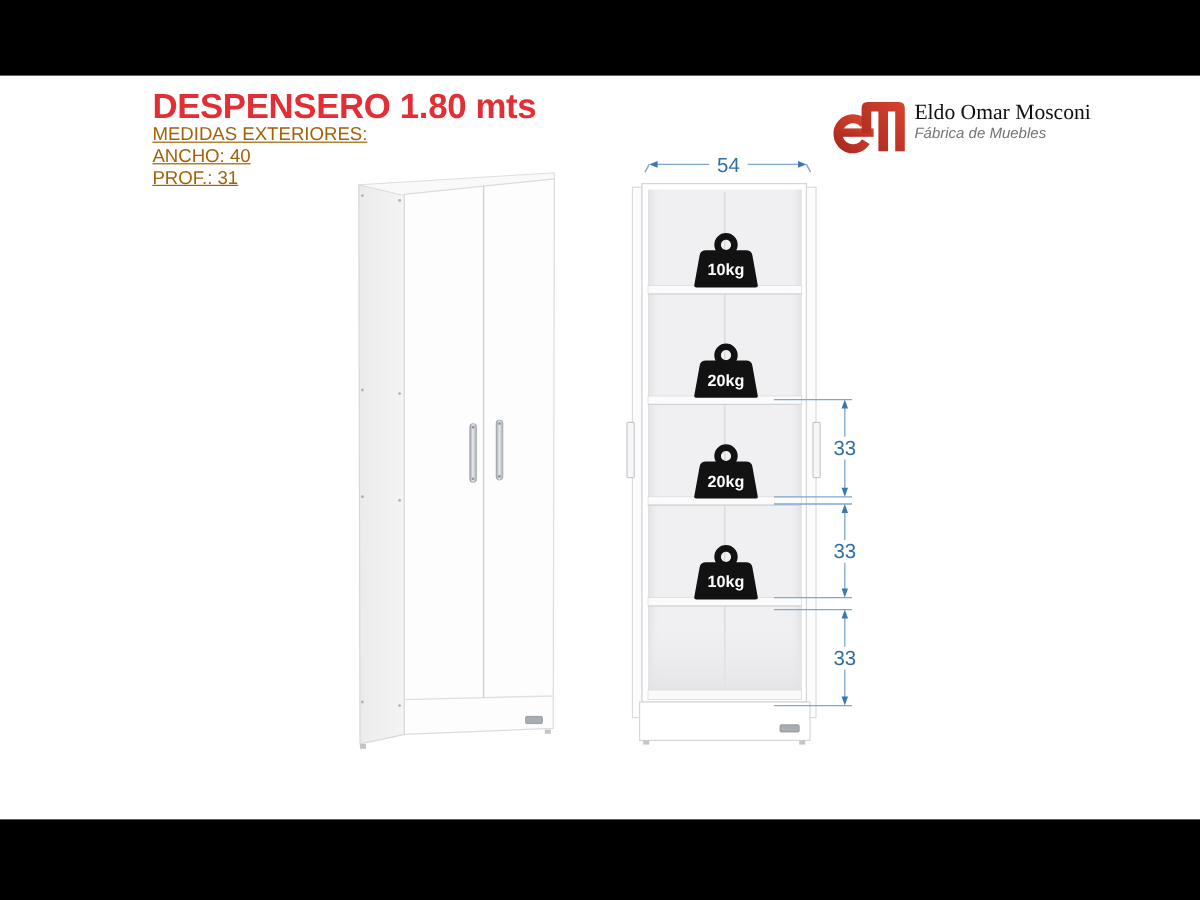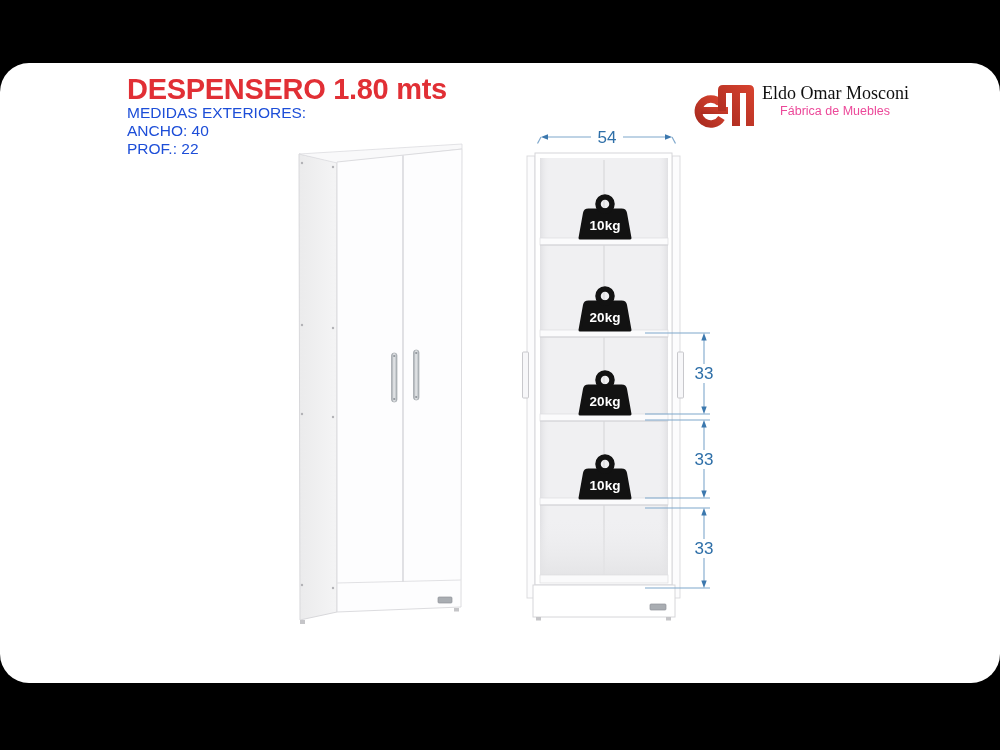--- a/index.html
+++ b/index.html
@@ -1,32 +1,32 @@
 <!DOCTYPE html>
 <html><head>
 <meta charset="utf-8">
 <style>
   html,body{margin:0;padding:0;background:#000;}
   .stage{position:relative;width:1000px;height:750px;background:#000;overflow:hidden;
          font-family:"Liberation Sans",sans-serif;}
   .letterbox{position:absolute;left:0;width:1000px;background:#000;}
   .lb-top{top:0;height:63px;}
   .lb-bottom{top:683px;height:67px;}
-  .content{position:absolute;left:0;top:63px;width:1000px;height:620px;background:#ffffff;border-radius:29px;}
+  .content{position:absolute;left:0;top:63px;width:1000px;height:620px;background:#ffffff;}
 
   .page-title{position:absolute;left:127px;top:11px;font-size:29px;line-height:30px;
               font-weight:bold;color:#e12f35;letter-spacing:-0.3px;white-space:nowrap;}
-  .measures{position:absolute;left:127px;top:41px;color:#1d4ed8;font-size:15.5px;line-height:18px;}
+  .measures{position:absolute;left:127px;top:41px;color:#a16207;font-size:15.5px;line-height:18px;text-decoration:underline;}
   .measures div{white-space:nowrap;}
 
   .brand{position:absolute;left:692px;top:12px;width:220px;height:60px;}
   .brand-icon{position:absolute;left:0;top:2px;}
-  .brand-text{position:absolute;left:70px;top:8px;width:146px;text-align:center;}
+  .brand-text{position:absolute;left:70px;top:8px;width:146px;}
   .brand-name{font-family:"Liberation Serif",serif;font-size:18px;line-height:20px;color:#0f0f0f;white-space:nowrap;}
-  .brand-tagline{font-size:12.5px;line-height:14px;color:#ec4899;margin-top:1px;white-space:nowrap;}
+  .brand-tagline{font-size:12.5px;line-height:14px;color:#737373;margin-top:1px;white-space:nowrap;font-style:italic;}
 
   .closed-cab{position:absolute;left:290px;top:75px;}
   .open-cab{position:absolute;left:498px;top:57px;}
 
   svg text{font-family:"Liberation Sans",sans-serif;}
   .dim-text{fill:#2e6fa8;font-size:17px;}
   .wt-text{fill:#ffffff;font-size:13.5px;font-weight:bold;}
 </style>
 </head>
 <body>
@@ -34,21 +34,21 @@
 <div class="stage">
   <div class="letterbox lb-top"></div>
 
   <div class="content">
 
     <div class="page-title">DESPENSERO 1.80 mts</div>
 
     <div class="measures">
       <div>MEDIDAS EXTERIORES:</div>
       <div>ANCHO: 40</div>
-      <div>PROF.: 22</div>
+      <div>PROF.: 31</div>
     </div>
 
     <div class="brand">
       <svg class="brand-icon" width="64" height="54" viewBox="0 0 64 54">
         <defs>
           <linearGradient id="redg" x1="0" y1="1" x2="1" y2="0">
             <stop offset="0" stop-color="#a82a1e"></stop>
             <stop offset="1" stop-color="#d8432f"></stop>
           </linearGradient>
         </defs>

